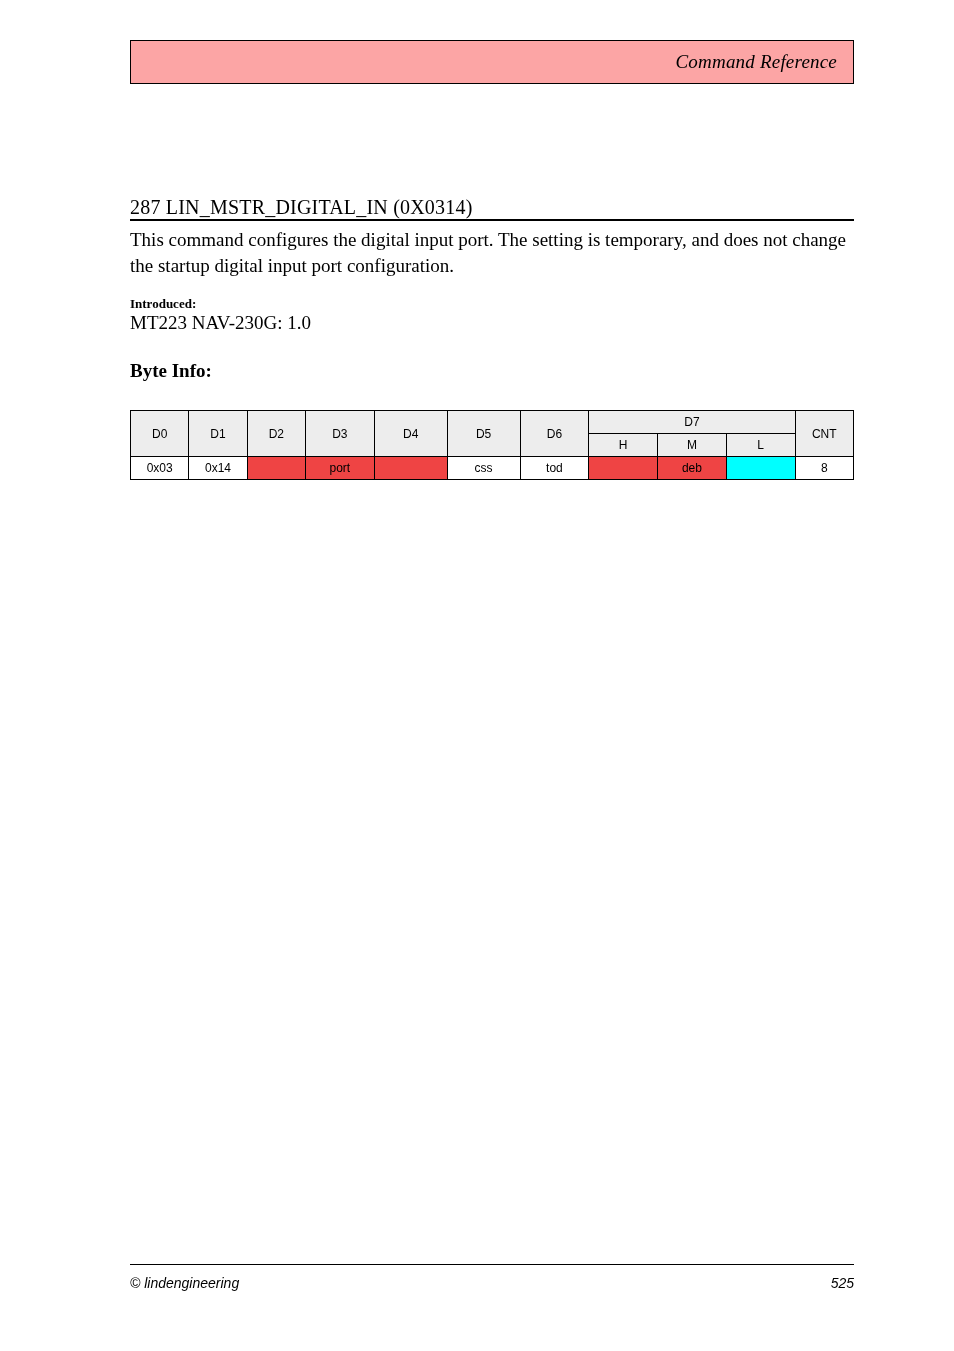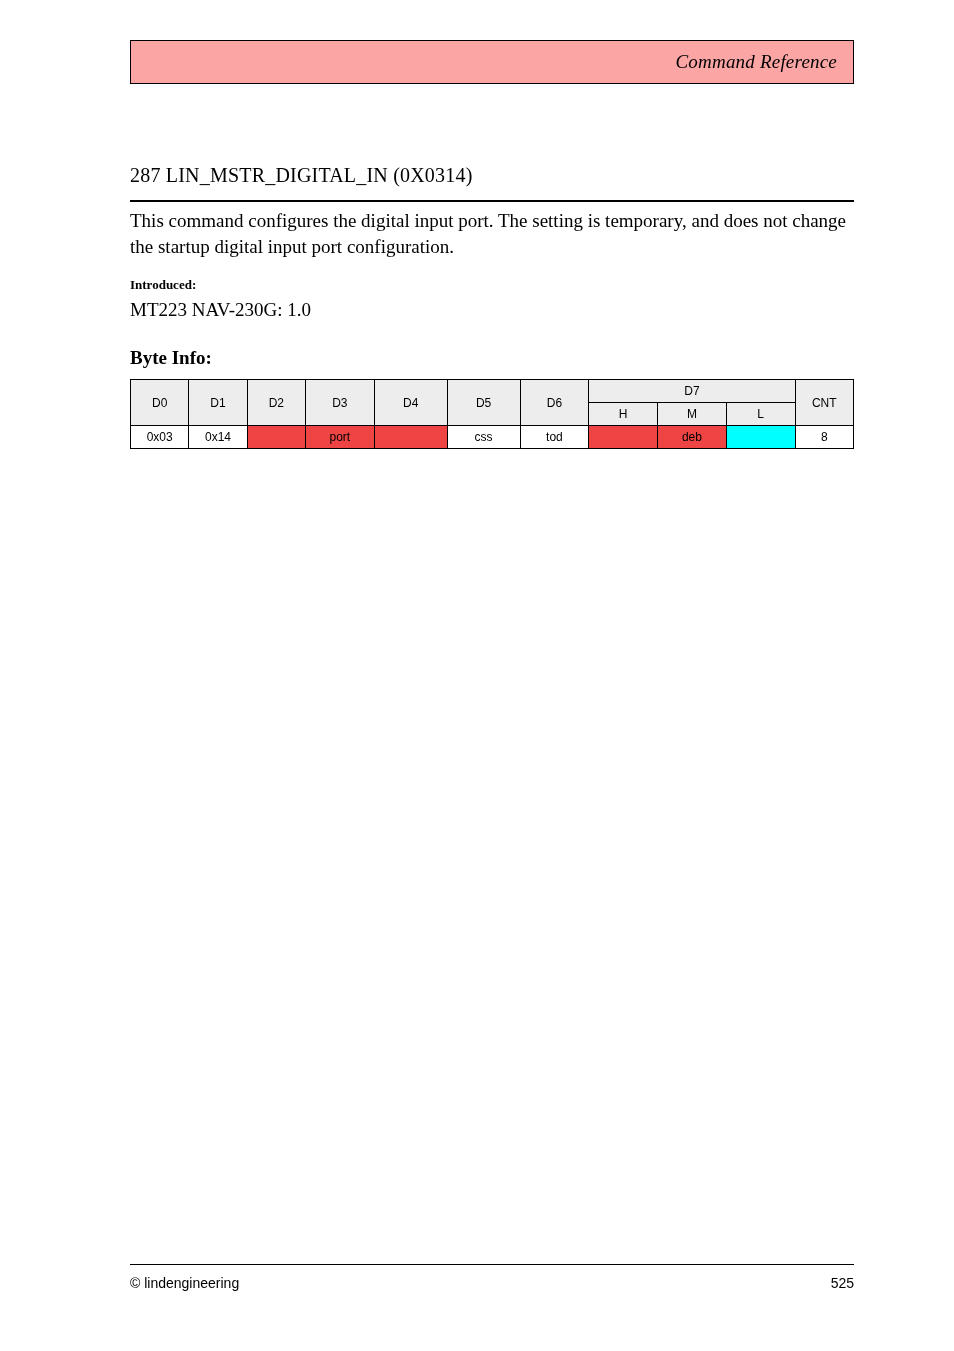--- a/index.html
+++ b/index.html
@@ -25,53 +25,52 @@
     height: 42px;
     display: flex;
     align-items: center;
     justify-content: flex-end;
     padding-right: 16px;
     font-style: italic;
     font-size: 19px;
     letter-spacing: 0.2px;
   }
   .section-title {
-    margin-top: 80px;
+    margin-top: 112px;
     font-size: 20px;
     font-weight: 500;
     border-bottom: 2px solid #000;
-    padding-bottom: 13px;
+    padding-bottom: 0;
     letter-spacing: 0.2px;
   }
   .desc-label {
     margin-top: 22px;
     font-size: 19px;
     font-weight: 600;
   }
   .desc-text {
     margin-top: 6px;
     font-size: 19px;
     line-height: 1.35;
   }
   .intro-label {
     margin-top: 18px;
     font-size: 13px;
     font-weight: 600;
   }
   .intro-line {
-    margin-top: 6px;
     font-size: 19px;
   }
   .byteinfo-label {
     margin-top: 26px;
     font-size: 19px;
     font-weight: 600;
   }
   table.byteinfo {
-    margin-top: 10px;
+    margin-top: 28px;
     border-collapse: collapse;
     width: 100%;
     table-layout: fixed;
     font-family: Arial, Helvetica, sans-serif;
     font-size: 12px;
     border-radius: 31px;
   }
   table.byteinfo th, table.byteinfo td {
     border: 1px solid #000;
     padding: 2px 3px;
@@ -91,20 +90,21 @@
     position: absolute;
     bottom: 60px;
     left: 130px;
     right: 100px;
     border-top: 1px solid #000;
     padding-top: 10px;
     font-family: Arial, Helvetica, sans-serif;
     font-size: 14px;
     display: flex;
     justify-content: space-between;
+    font-style: italic;
   }
 </style>
 </head>
 <body>
 
 <div class="page">
 
   <div class="header-bar">
     <span>Command Reference</span>
   </div>

